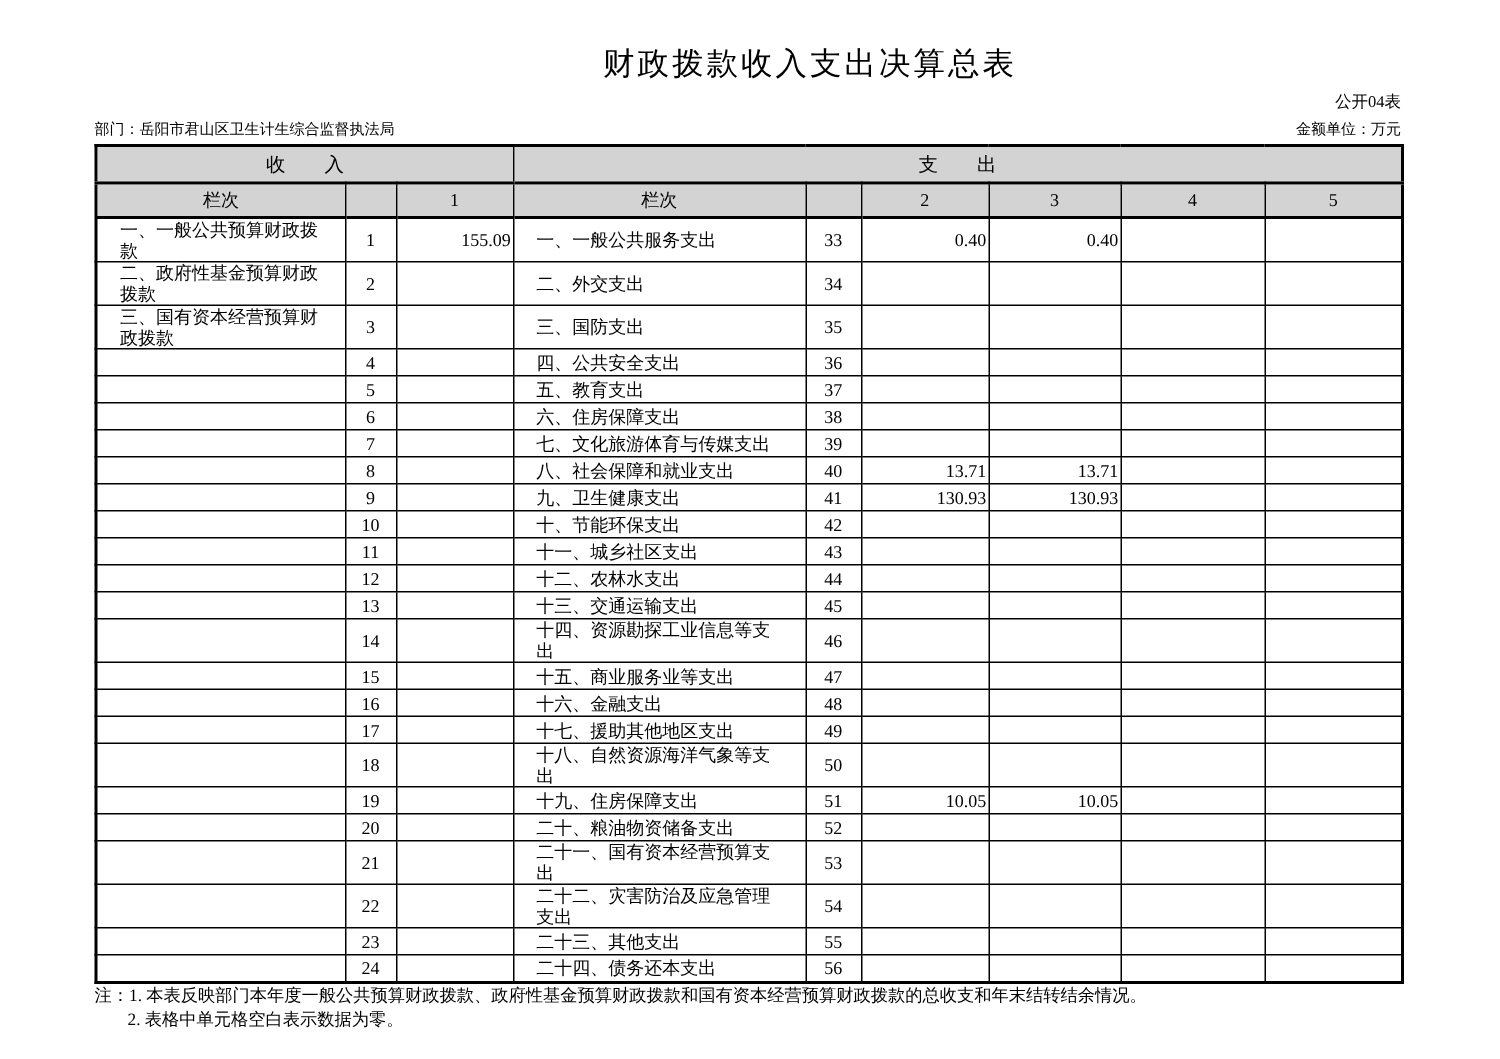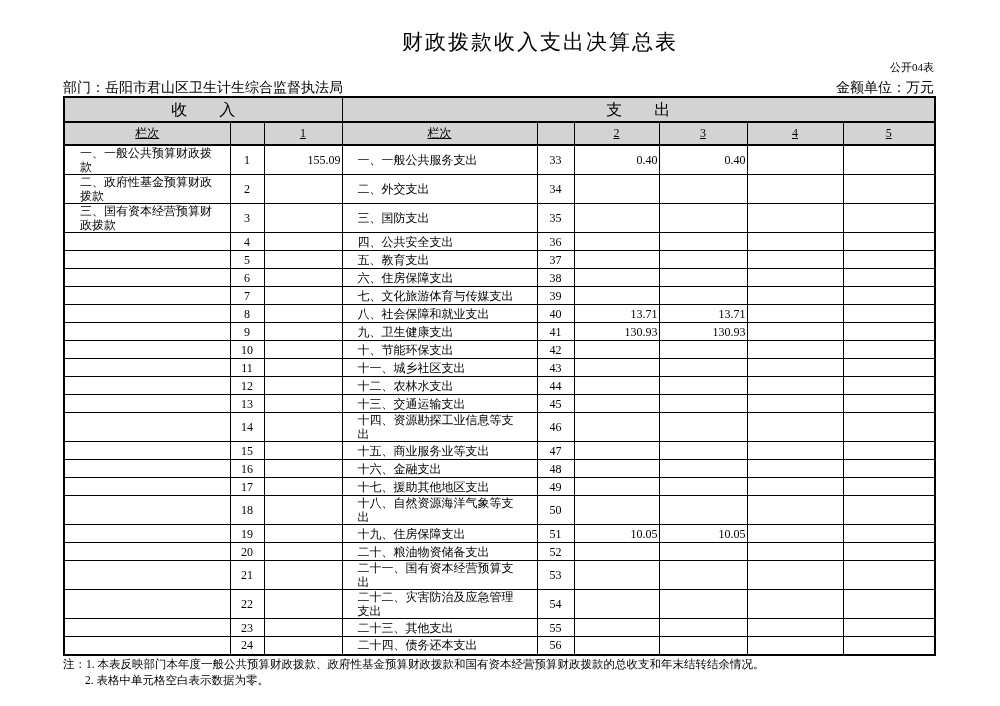--- a/index.html
+++ b/index.html
@@ -18,21 +18,21 @@
     text-align:center;
     font-size:21px; letter-spacing:2px; font-weight:normal;margin-left:40px;
   }
   .table-code {
     position:absolute; top:60px; left:63px; width:871px;
     text-align:right; font-size:11px;
   }
   .meta-line {
     position:absolute; top:79px; left:63px; width:871px;
     display:flex; justify-content:space-between;
-    font-size:14px;
+    font-size:10px;
   }
 
   table.fiscal {
     position:absolute; top:96px; left:63px;
     width:871px;
     border-collapse:collapse; table-layout:fixed;
     font-size:12px;
     border:2px solid #000;
   }
   .fiscal th, .fiscal td {
@@ -40,23 +40,23 @@
     overflow:hidden;
     vertical-align:middle;
   }
   .fiscal thead th {
     background:#d3d3d3;
     font-weight:normal;
     text-align:center;
     white-space:pre-line;
     line-height:15px;
   }
-  .fiscal tr.h1 th { height:25px; font-size:16px; border-bottom-width:2px;margin-left:38px; }
+  .fiscal tr.h1 th { height:25px; font-size:13px; border-bottom-width:2px;margin-left:38px; }
   .fiscal tr.h2 th { height:36px; border-bottom-width:2px; }
-  .fiscal tr.h3 th { height:23px; border-bottom-width:2px;text-decoration:underline; }
+  .fiscal tr.h3 th { height:23px; border-bottom-width:2px; }
   .fiscal tbody tr { height:18px; }
   .fiscal td { line-height:14px; }
   .fiscal td.txt { text-align:left; padding:0 15px; }
   .fiscal td.ctr { text-align:center; }
   .fiscal td.num { text-align:right; padding:0 1px; }
 
   .notes {
     position:absolute; top:656px; left:63px; width:910px;
     font-size:11.5px; line-height:16px;
   }

